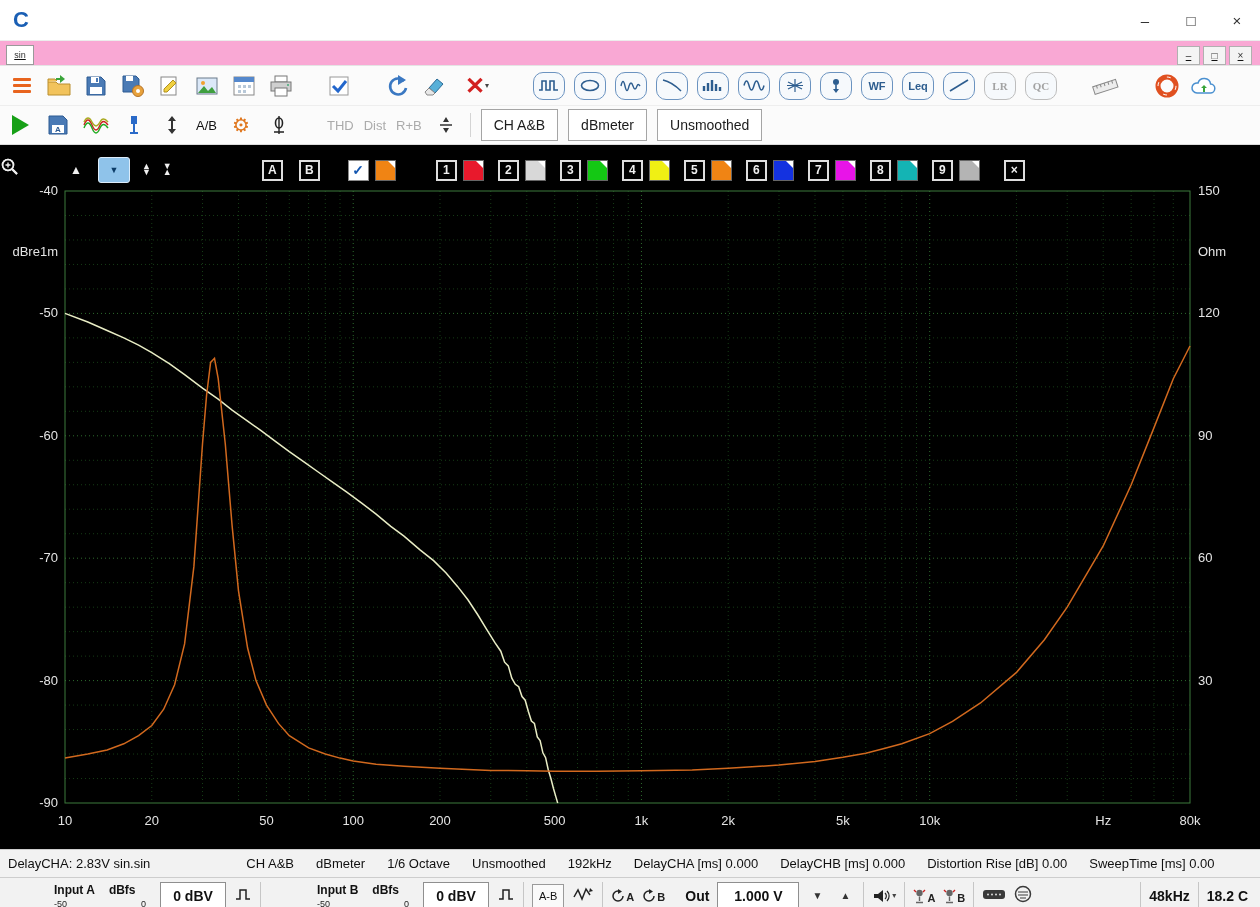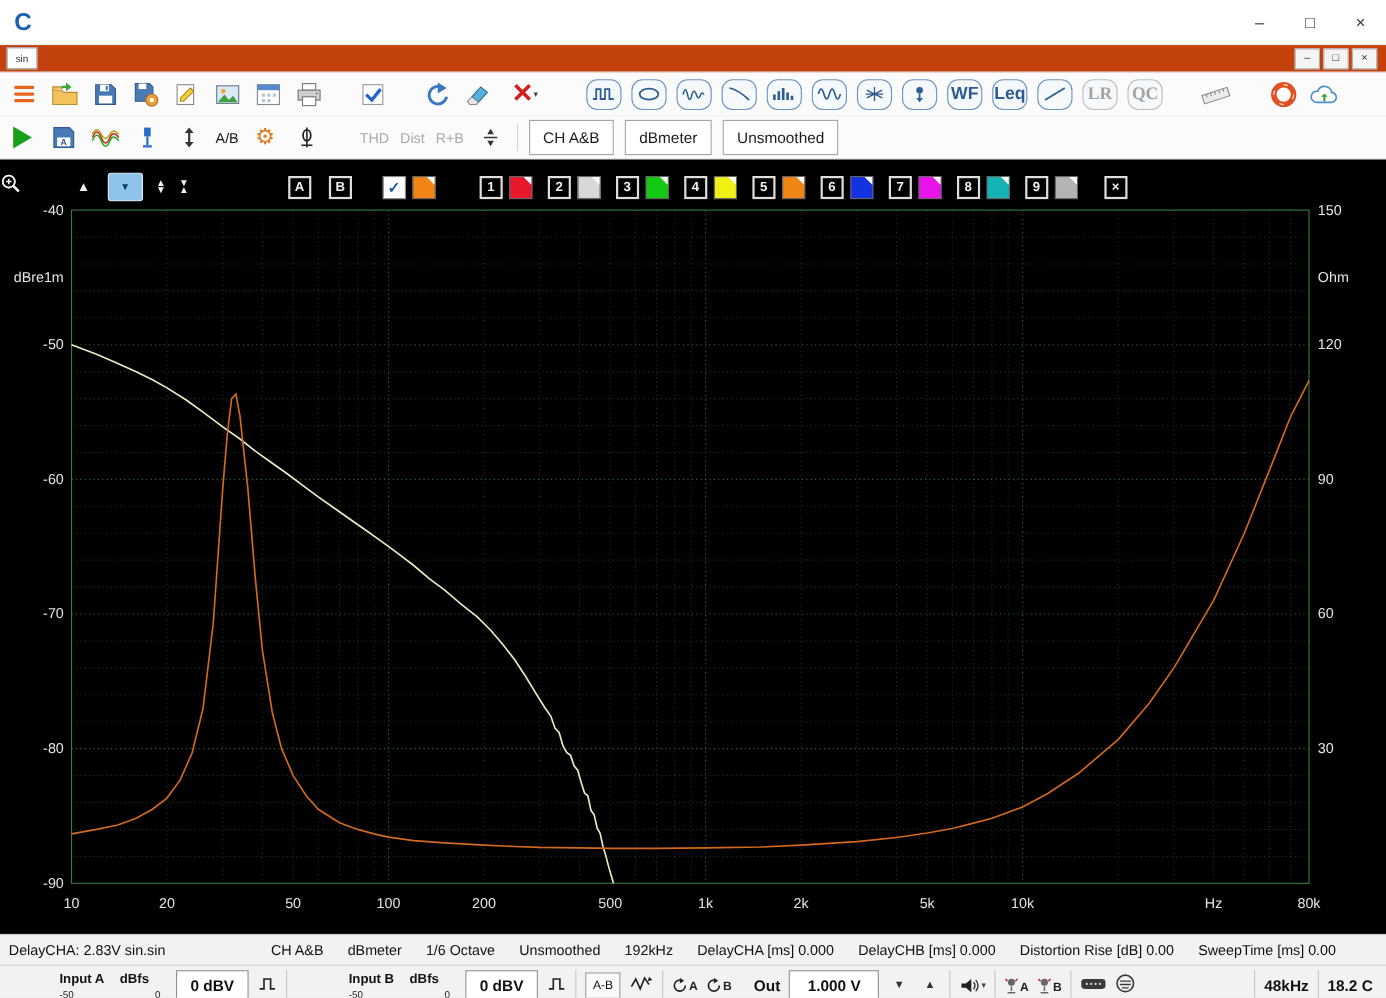--- a/index.html
+++ b/index.html
@@ -5,35 +5,35 @@
   html,body{margin:0;padding:0;width:1260px;height:907px;overflow:hidden;
     font-family:"Liberation Sans",sans-serif;background:#fff;color:#111;}
   
   .titlebar{height:40px;display:flex;align-items:center;background:#fff;border-bottom:1px solid #ececec;}
   .logo{width:26px;height:26px;margin-left:8px;display:flex;align-items:center;justify-content:center;
     font-weight:bold;font-size:22px;color:#1a5fb4;}
   .title{margin-left:8px;font-size:14px;color:#101010;}
   .wincontrols{margin-left:auto;display:flex;height:40px;}
   .winbtn{width:46px;height:40px;display:flex;align-items:center;justify-content:center;font-size:15px;color:#333;}
   
-  .mdibar{height:24px;background:#c2410c;border-bottom:1px solid #e4e4e4;display:flex;align-items:center;}
+  .mdibar{height:24px;background:#f9a8d4;border-bottom:1px solid #e4e4e4;display:flex;align-items:flex-end;text-decoration:underline;}
   .sinicon{width:26px;height:18px;margin-left:6px;border:1px solid #9a9a9a;background:#fff;color:#333;
     font-size:9px;display:flex;align-items:center;justify-content:center;}
   .mdibtns{margin-left:auto;display:flex;gap:3px;margin-right:8px;}
   .mdibtn{width:21px;height:17px;border:1px solid #b0b0b0;background:#f4f4f4;color:#333;font-size:10px;
     display:flex;align-items:center;justify-content:center;line-height:1;}
   
   .toolbar{display:flex;align-items:center;background:#fbfbfb;}
   #toolbar1{height:39px;border-bottom:1px solid #eeeeee;padding-left:8px;gap:9px;}
   #toolbar2{height:38px;border-bottom:1px solid #dcdcdc;padding-left:6px;gap:10px;}
   .tbtn{width:28px;height:28px;display:flex;align-items:center;justify-content:center;flex:0 0 auto;}
   .burger{display:flex;flex-direction:column;gap:3px;}
   .burger i{width:18px;height:3px;background:#e8641e;border-radius:1px;display:block;}
   .mbtn{width:30px;height:26px;border:1px solid #6b93c0;border-radius:10px;background:#f6f9fc;
-    display:flex;align-items:center;justify-content:center;color:#2d5d8f;font-weight:bold;font-size:16px;flex:0 0 auto;}
+    display:flex;align-items:center;justify-content:center;color:#2d5d8f;font-weight:bold;font-size:11px;flex:0 0 auto;}
   .mbtn.gray{border-color:#bdbdbd;color:#a3a3a3;font-family:Liberation Serif, serif;}
   .graylbl{color:#ababab;font-size:13px;}
   .vsep{width:1px;height:24px;background:#d4d4d4;flex:0 0 auto;}
   .selbtn{height:30px;padding:0 12px;border:1px solid #a5a5a5;background:#fff;font-size:14px;
     display:flex;align-items:center;color:#1c1c1c;flex:0 0 auto;}
   .redx{color:#d22020;font-size:24px;font-weight:bold;line-height:1;}
   .caret{font-size:8px;color:#444;}
   .gear{color:#e07820;font-size:20px;line-height:1;}
   .play{width:0;height:0;border-left:17px solid #17a017;border-top:10px solid transparent;border-bottom:10px solid transparent;}
   

